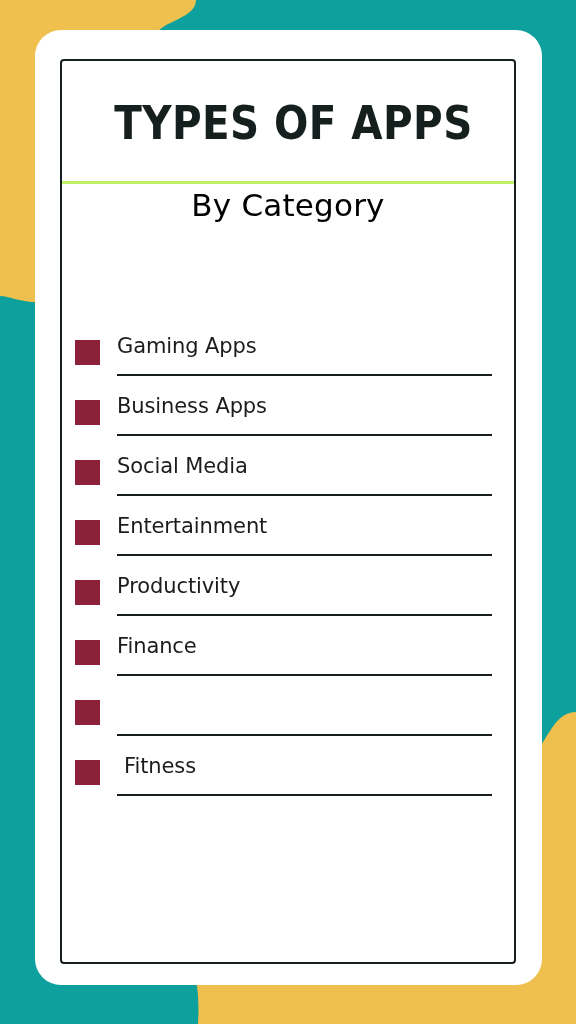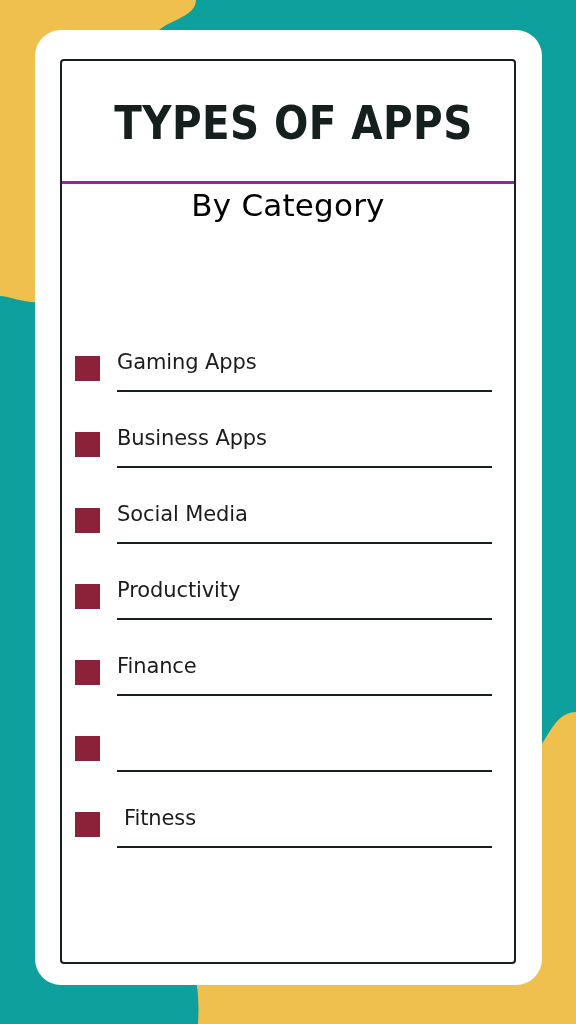--- a/index.html
+++ b/index.html
@@ -53,21 +53,21 @@
 
   .frame-header {
     position: absolute;
     left: 0;
     top: 0;
     width: 100%;
     height: 123px;
     display: flex;
     align-items: center;
     justify-content: center;
-    border-bottom: 3px solid #a21caf;
+    border-bottom: 3px solid #bef264;
     box-sizing: border-box;
     padding-left: 11px;
   }
 
   .title {
     font-family: "DejaVu Sans", sans-serif;
     font-weight: 700;
     font-size: 47px;
     letter-spacing: 0.5px;
     color: #15201e;
@@ -100,21 +100,20 @@
   .list {
     position: absolute;
     left: 0;
     top: 271px;
     width: 100%;
   }
 
   .list-item {
     position: relative;
     height: 60px;
-    margin-top: 16px;
   }
 
   .bullet {
     position: absolute;
     left: 13px;
     top: 8px;
     width: 25px;
     height: 25px;
     background: #8b2239;
   }
@@ -198,20 +197,25 @@
         <span class="item-label">Business Apps</span>
         <span class="rule"></span>
       </div>
 
       <div class="list-item">
         <span class="bullet"></span>
         <span class="item-label">Social Media</span>
         <span class="rule"></span>
       </div>
 
+      <div class="list-item">
+        <span class="bullet"></span>
+        <span class="item-label">Entertainment</span>
+        <span class="rule"></span>
+      </div>
 
       <div class="list-item">
         <span class="bullet"></span>
         <span class="item-label">Productivity</span>
         <span class="rule"></span>
       </div>
 
       <div class="list-item">
         <span class="bullet"></span>
         <span class="item-label">Finance</span>

